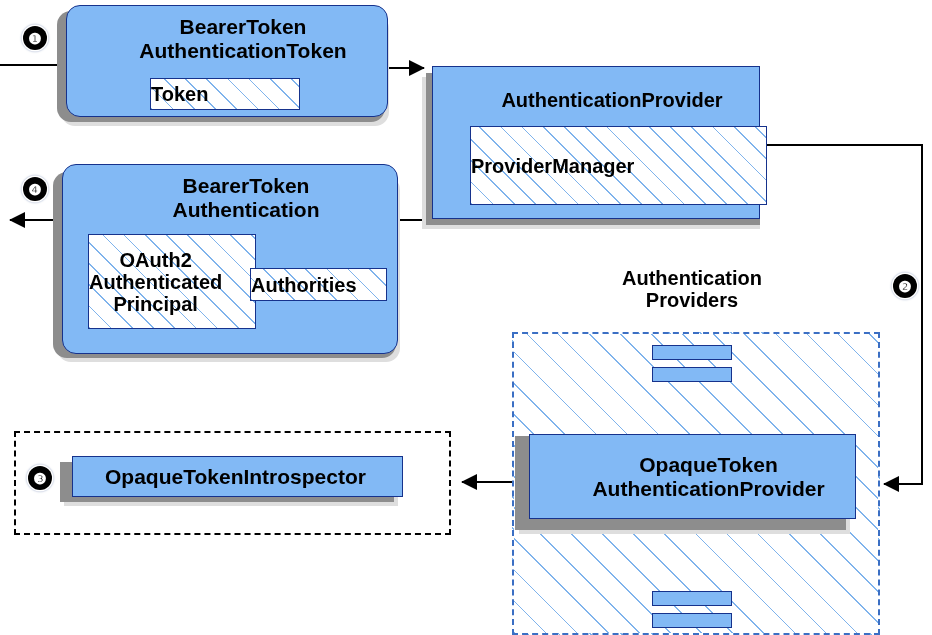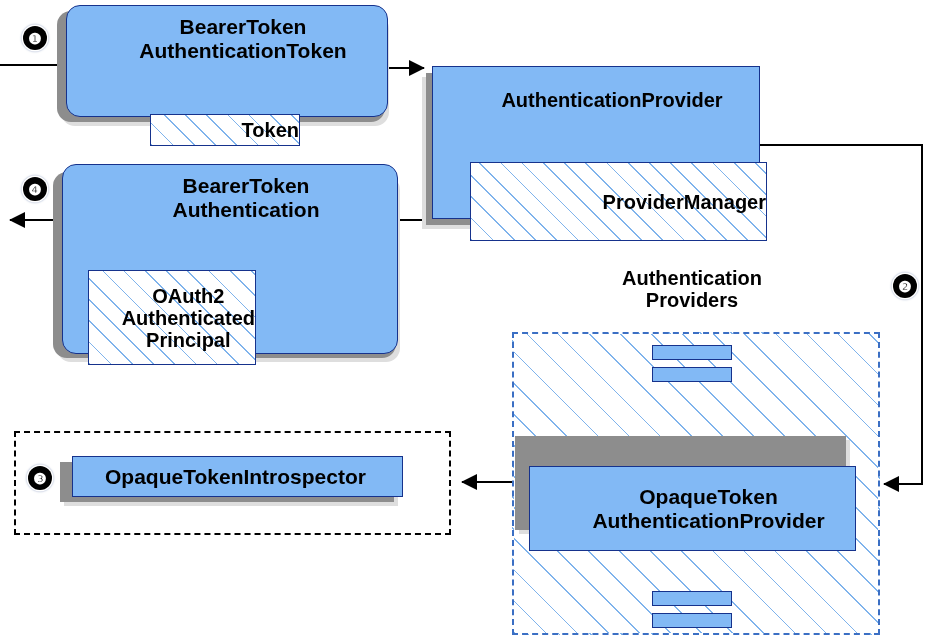--- a/index.html
+++ b/index.html
@@ -65,24 +65,23 @@
         45deg,
         rgba(120,175,235,0.95) 0px,
         rgba(120,175,235,0.95) 1.2px,
         rgba(255,255,255,0) 1.2px,
         rgba(255,255,255,0) 15px);
     color: #000000;
     font-weight: bold;
     text-align: center;
     display: flex;
     align-items: center;
-    justify-content: flex-end;
+    justify-content: flex-start;
     line-height: 1.1;
     z-index: 6;
-    margin-top: 36px;
   }
   .hatchbox span { white-space: pre-line; }
 
   
   .dashed-hatch {
     position: absolute;
     box-sizing: border-box;
     border: 2.4px dashed #3B6FC4;
     background-color: #ffffff;
     background-image: repeating-linear-gradient(
@@ -199,30 +198,33 @@
   <div class="shadow dark rounded" style="left:53px; top:172px; width:343px; height:186px;"></div>
   <div class="node rounded" style="left:62px; top:164px; width:336px; height:190px; font-size:21px; padding-top:9px;">
     <span class="node-title">BearerToken
 Authentication</span>
   </div>
   <div class="hatchbox" style="left:88px; top:234px; width:168px; height:95px; font-size:20px;">
     <span>OAuth2
 Authenticated
 Principal</span>
   </div>
+  <div class="hatchbox" style="left:250px; top:268px; width:137px; height:33px; font-size:20px;">
+    <span>Authorities</span>
+  </div>
 
   <div class="shadow light" style="left:64px; top:466px; width:334px; height:40px;"></div>
   <div class="shadow dark" style="left:60px; top:462px; width:334px; height:40px;"></div>
   <div class="node" style="left:72px; top:456px; width:331px; height:41px; font-size:21px; display:flex; align-items:center; justify-content:flex-start;">
     <span class="node-title">OpaqueTokenIntrospector</span>
   </div>
 
   <div class="shadow light" style="left:519px; top:440px; width:331px; height:94px;"></div>
   <div class="shadow dark" style="left:515px; top:436px; width:331px; height:94px;"></div>
-  <div class="node" style="left:529px; top:434px; width:327px; height:85px; font-size:21px; display:flex; align-items:center; justify-content:center;margin-top:32px;">
+  <div class="node" style="left:529px; top:434px; width:327px; height:85px; font-size:21px; display:flex; align-items:center; justify-content:center;">
     <span class="node-title">OpaqueToken
 AuthenticationProvider</span>
   </div>
 
   <div class="bar" style="left:652px; top:345px; width:80px; height:15px;"></div>
   <div class="bar" style="left:652px; top:367px; width:80px; height:15px;"></div>
   <div class="bar" style="left:652px; top:591px; width:80px; height:15px;"></div>
   <div class="bar" style="left:652px; top:613px; width:80px; height:15px;"></div>
 
   <div class="marker" style="left:23px; top:26px;">❶</div>

